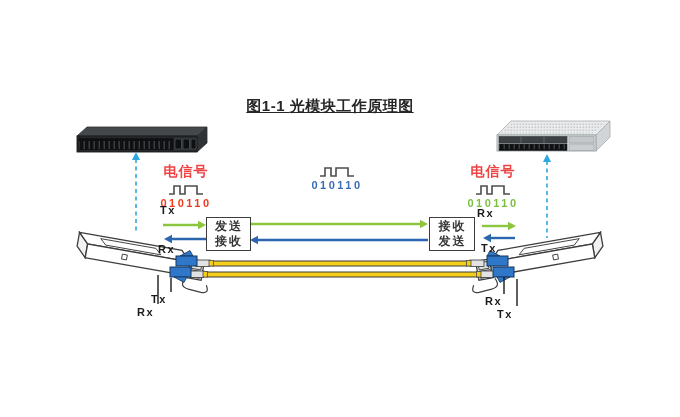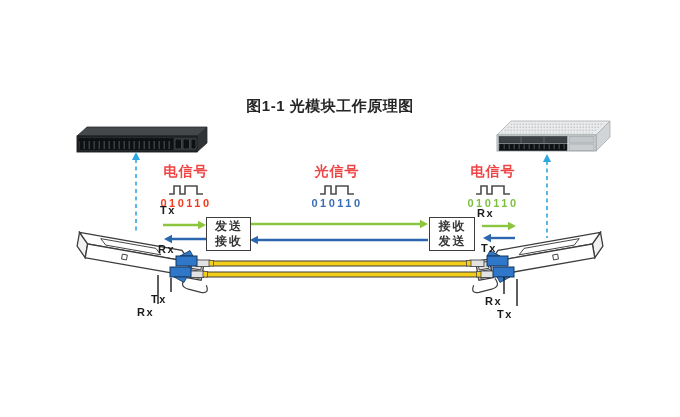--- a/index.html
+++ b/index.html
@@ -4,21 +4,21 @@
 <style>
   html,body{margin:0;padding:0;}
   body{
     width:680px;height:417px;position:relative;background:#ffffff;
     font-family:"Liberation Sans","DejaVu Sans",sans-serif;overflow:hidden;
   }
   #scene{position:absolute;left:0;top:0;z-index:1;}
   .txt{position:absolute;z-index:2;}
   .fig-title{
     top:97px;left:0;width:660px;text-align:center;
-    font-size:15px;color:#262626;font-weight:bold;letter-spacing:0.5px;
+    font-size:15px;color:#262626;font-weight:bold;letter-spacing:0.5px;text-decoration:underline;
   }
   .sig-col{position:absolute;width:84px;text-align:center;top:163px;z-index:2;}
   .sig-label{font-size:14px;font-weight:bold;color:#ef4444;letter-spacing:1px;}
   .wave{display:block;margin:3px auto 0;}
   .bits{margin-top:1px;font-size:11px;font-weight:bold;letter-spacing:2.5px;font-family:"Liberation Sans",sans-serif;}
   .bits-red{color:#f23b1e}
   .bits-blue{color:#3a6cb5}
   .bits-green{color:#7dc142}
   .dir-label{
     position:absolute;width:40px;text-align:left;z-index:2;
@@ -164,21 +164,20 @@
 
 <div class="sig-col" style="left:144px;">
   <div class="sig-label">电信号</div>
   <svg class="wave" width="36" height="12">
     <polyline points="1,10 6,10 6,2 12,2 12,10 17,10 17,2 29,2 29,10 35,10" fill="none" stroke="#4d4d4d" stroke-width="1.6"></polyline>
   </svg>
   <div class="bits bits-red">010110</div>
 </div>
 
 <div class="sig-col" style="left:295px;">
-  <div class="sig-label">光信号</div>
   <svg class="wave" width="36" height="12">
     <polyline points="1,10 6,10 6,2 12,2 12,10 17,10 17,2 29,2 29,10 35,10" fill="none" stroke="#4d4d4d" stroke-width="1.6"></polyline>
   </svg>
   <div class="bits bits-blue">010110</div>
 </div>
 
 <div class="sig-col" style="left:451px;">
   <div class="sig-label">电信号</div>
   <svg class="wave" width="36" height="12">
     <polyline points="1,10 6,10 6,2 12,2 12,10 17,10 17,2 29,2 29,10 35,10" fill="none" stroke="#4d4d4d" stroke-width="1.6"></polyline>

